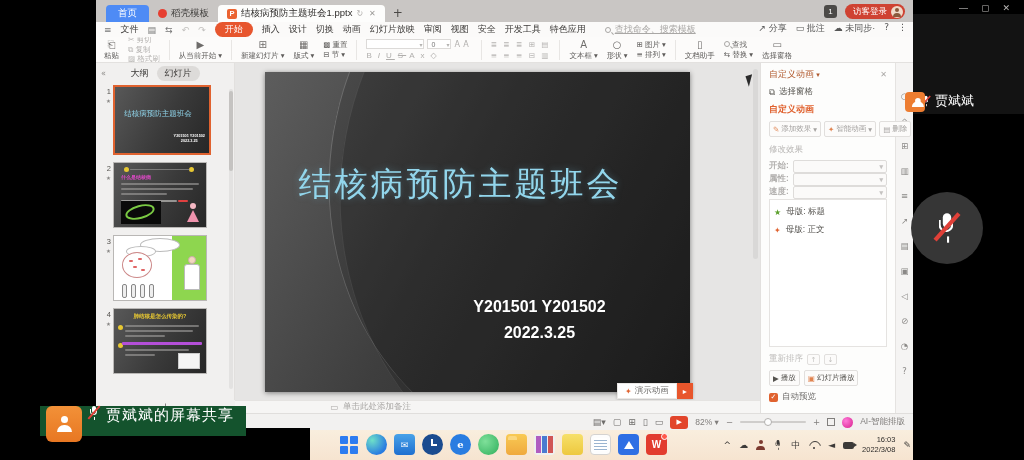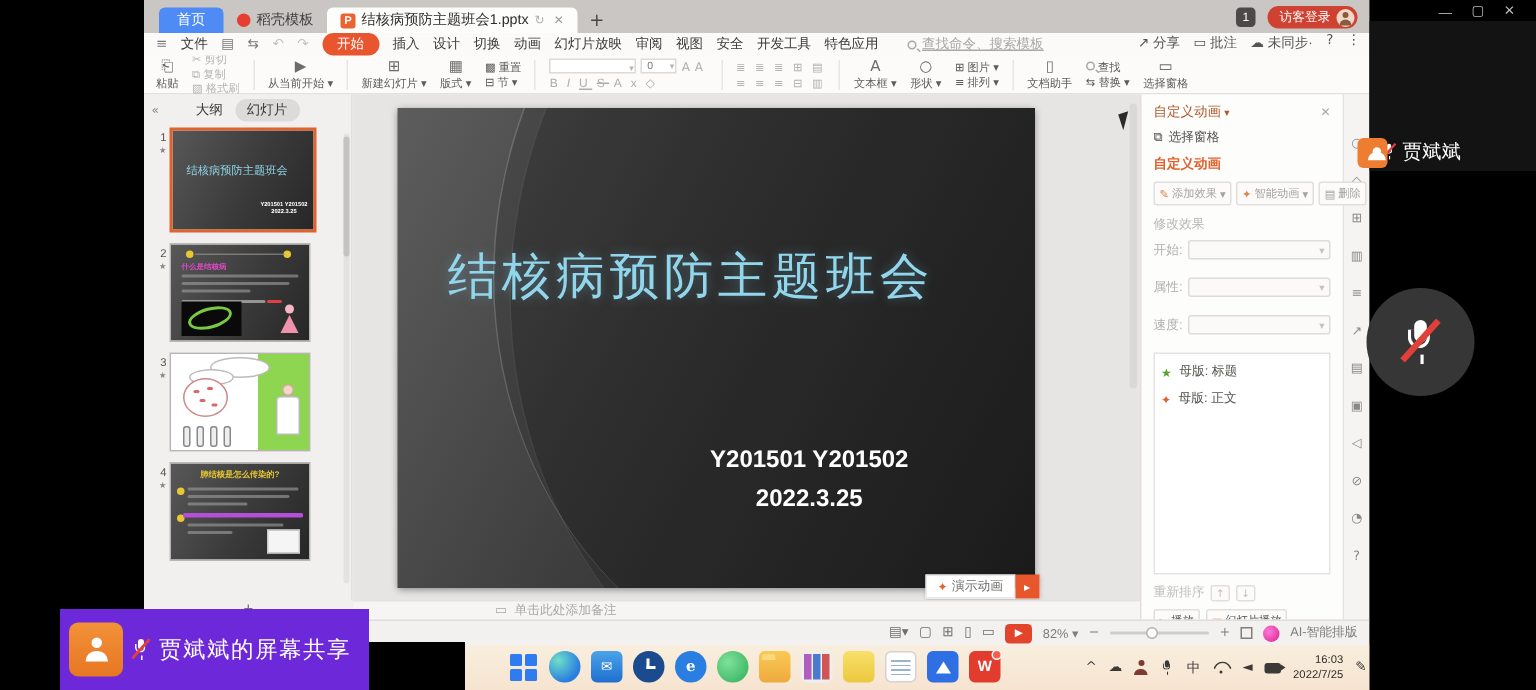--- a/index.html
+++ b/index.html
@@ -107,21 +107,21 @@
   
   .animpanel { width:135px; background:#fdfdfc; border-left:1px solid #e2e0de; padding:5px 8px 0 8px; font-size:8.5px; color:#6e6c6a; position:relative; height:350px; }
   .ap-head { display:flex; align-items:center; font-size:9px; color:#b0582c; margin-bottom:5px; }
   .ap-x { margin-left:auto; color:#a9a7a5; font-size:8px; }
   .ap-row { display:flex; align-items:center; gap:4px; margin-bottom:5px; color:#56544f; }
   .ap-sec { color:#e0622f; font-weight:bold; font-size:9px; margin-bottom:5px; }
   .ap-btns { display:flex; gap:3px; margin-bottom:7px; }
   .pbtn { border:1px solid #e1dfdd; background:#fcfbfa; border-radius:2px; font-size:7.5px; color:#a5a3a1; padding:2px 3px; display:flex; align-items:center; gap:2px; white-space:nowrap; }
   .pbtn .oc { color:#e0834f; }
   .ap-label { color:#b9b7b5; margin-bottom:4px; }
-  .fieldrow { display:flex; align-items:flex-end; gap:4px; margin-bottom:12px; color:#b2b0ae; }
+  .fieldrow { display:flex; align-items:flex-start; gap:4px; margin-bottom:0; color:#b2b0ae;font-weight:bold; }
   .dd { flex:1; height:13px; border:1px solid #dedcda; background:#fbfaf9; border-radius:2px; position:relative; }
   .dd::after { content:"▾"; position:absolute; right:3px; top:2px; font-size:7px; color:#c5c3c1; }
   .ap-list { height:148px; border:1px solid #e5e3e1; background:#fff; padding:6px 4px; display:flex; flex-direction:column; gap:6px; margin-bottom:6px; }
   .ap-item { display:flex; align-items:center; gap:5px; color:#55534f; font-size:8.5px; }
   .star-g { color:#5ca02c; font-size:8px; }
   .star-o { color:#e0622f; font-size:8px; }
   .ap-reorder { display:flex; align-items:center; gap:4px; color:#c2c0be; margin-bottom:5px; }
   .sqbtn { width:13px; height:11px; border:1px solid #e1dfdd; border-radius:2px; text-align:center; line-height:10px; font-size:7px; color:#c2c0be; background:#fcfbfa; }
   .ap-playrow { display:flex; gap:4px; margin-bottom:5px; }
   .cbrow { display:flex; align-items:center; gap:4px; color:#6e6c6a; }
@@ -184,21 +184,21 @@
   .mic .cap { position:absolute; left:3px; top:0; width:4px; height:7px; background:#fff; border-radius:2px; }
   .mic .arc { position:absolute; left:1px; top:3px; width:7px; height:6px; border:1px solid #fff; border-top:none; border-radius:0 0 6px 6px; }
   .mic .stem { position:absolute; bottom:0; left:4.5px; width:1.5px; height:3px; background:#fff; }
   .mic .slash { position:absolute; left:4px; top:-2px; width:2px; height:17px; background:#e04038; transform:rotate(42deg); }
   .mic.dark .cap, .mic.dark .stem { background:#3c3a38; }
   .mic.dark .arc { border-color:#3c3a38; }
 
   
   .ov-left { position:absolute; left:0; top:0; width:96px; height:460px; background:#000; }
   .ov-bl { position:absolute; left:0; top:428px; width:310px; height:32px; background:#000; }
-  .sharebadge { position:absolute; left:40px; top:406px; height:54px; background:#6d28d9; display:flex; align-items:center; gap:7px; padding-right:12px; }
+  .sharebadge { position:absolute; left:40px; top:406px; height:30px; background:#14532d; display:flex; gap:7px; padding-right:12px; }
   .share-av { width:36px; height:36px; margin-left:6px; border-radius:6px; background:linear-gradient(#f29138,#e87722); display:flex; align-items:center; justify-content:center; }
   .share-av .personW { width:16px; height:16px; position:relative; }
   .personW::before { content:""; position:absolute; top:0; left:5px; width:7px; height:7px; border-radius:50%; background:#fff; }
   .personW::after { content:""; position:absolute; bottom:0; left:1px; width:15px; height:7px; border-radius:7px 7px 0 0; background:#fff; }
   .share-text { color:#fff; font-size:15px; letter-spacing:1px; }
 
   .ov-right { position:absolute; left:913px; top:0; width:111px; height:460px; background:#000; }
   .winctl { position:absolute; top:3px; right:14px; display:flex; gap:13px; color:#bcbab8; font-size:9px; }
   .vtile { position:absolute; left:0; top:14px; width:111px; height:100px; background:#131313; }
   .bigav { position:absolute; left:16px; top:3px; width:56px; height:56px; border-radius:50%; background:#2e77f6; color:#fff; display:flex; align-items:center; justify-content:center; font-size:14px; letter-spacing:1px; }
@@ -606,21 +606,21 @@
           <span class="cap"></span>
           <span class="arc"></span>
           <span class="stem"></span>
         </span>
       <span>中</span>
       <span class="wifi"></span>
       <span class="ic">◄</span>
       <span class="cam"></span>
       <span class="timeblock">
         <div>16:03</div>
-        <div>2022/7/25</div>
+        <div>2022/3/08</div>
       </span>
       <span class="ic">✎</span>
     </div>
   </div>
 
   <div class="ov-left"></div>
   <div class="ov-bl"></div>
   <div class="sharebadge">
     <span class="share-av">
         <span class="personW"></span>

